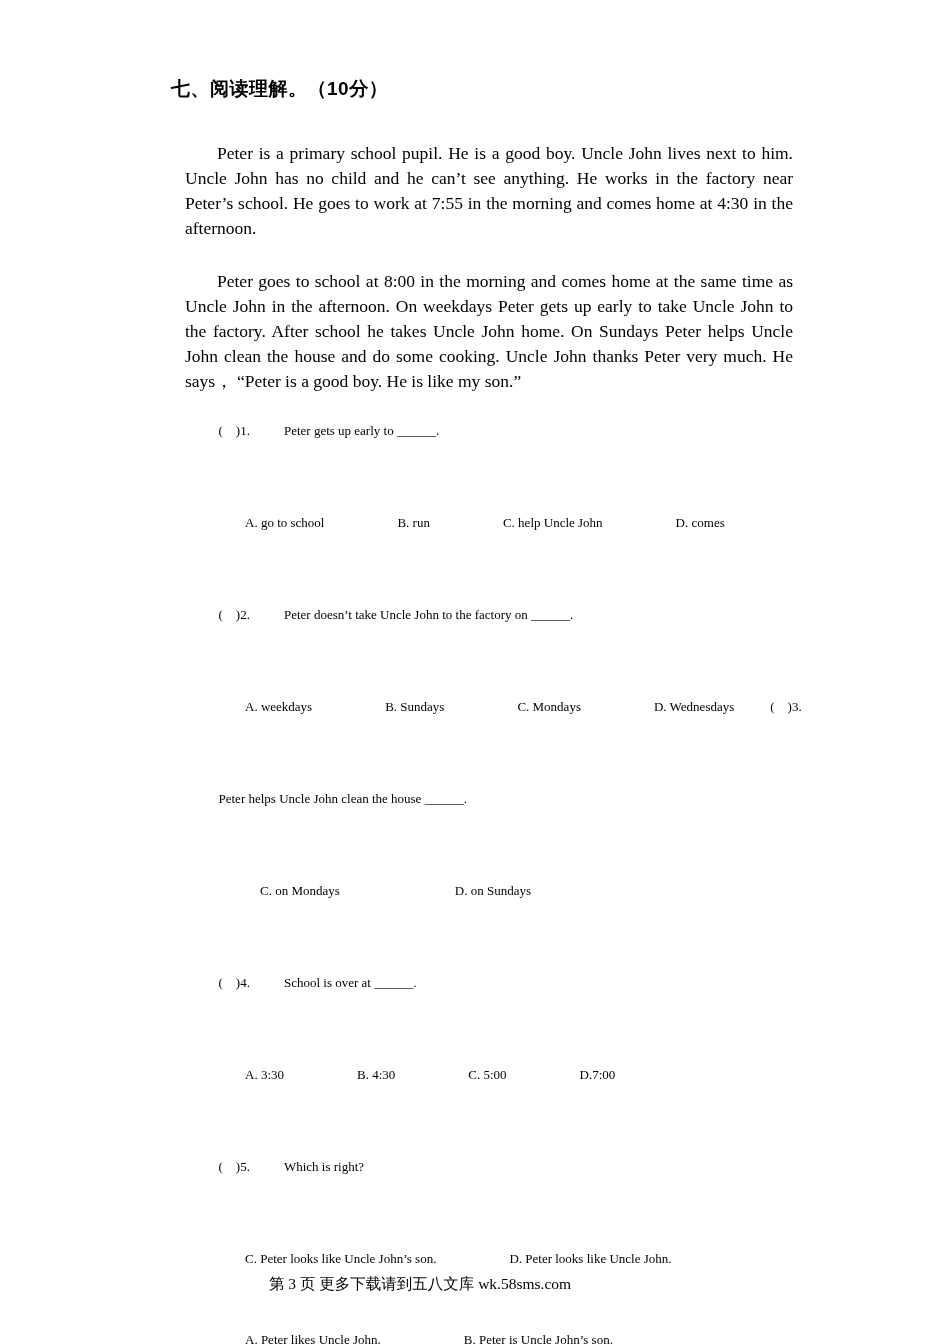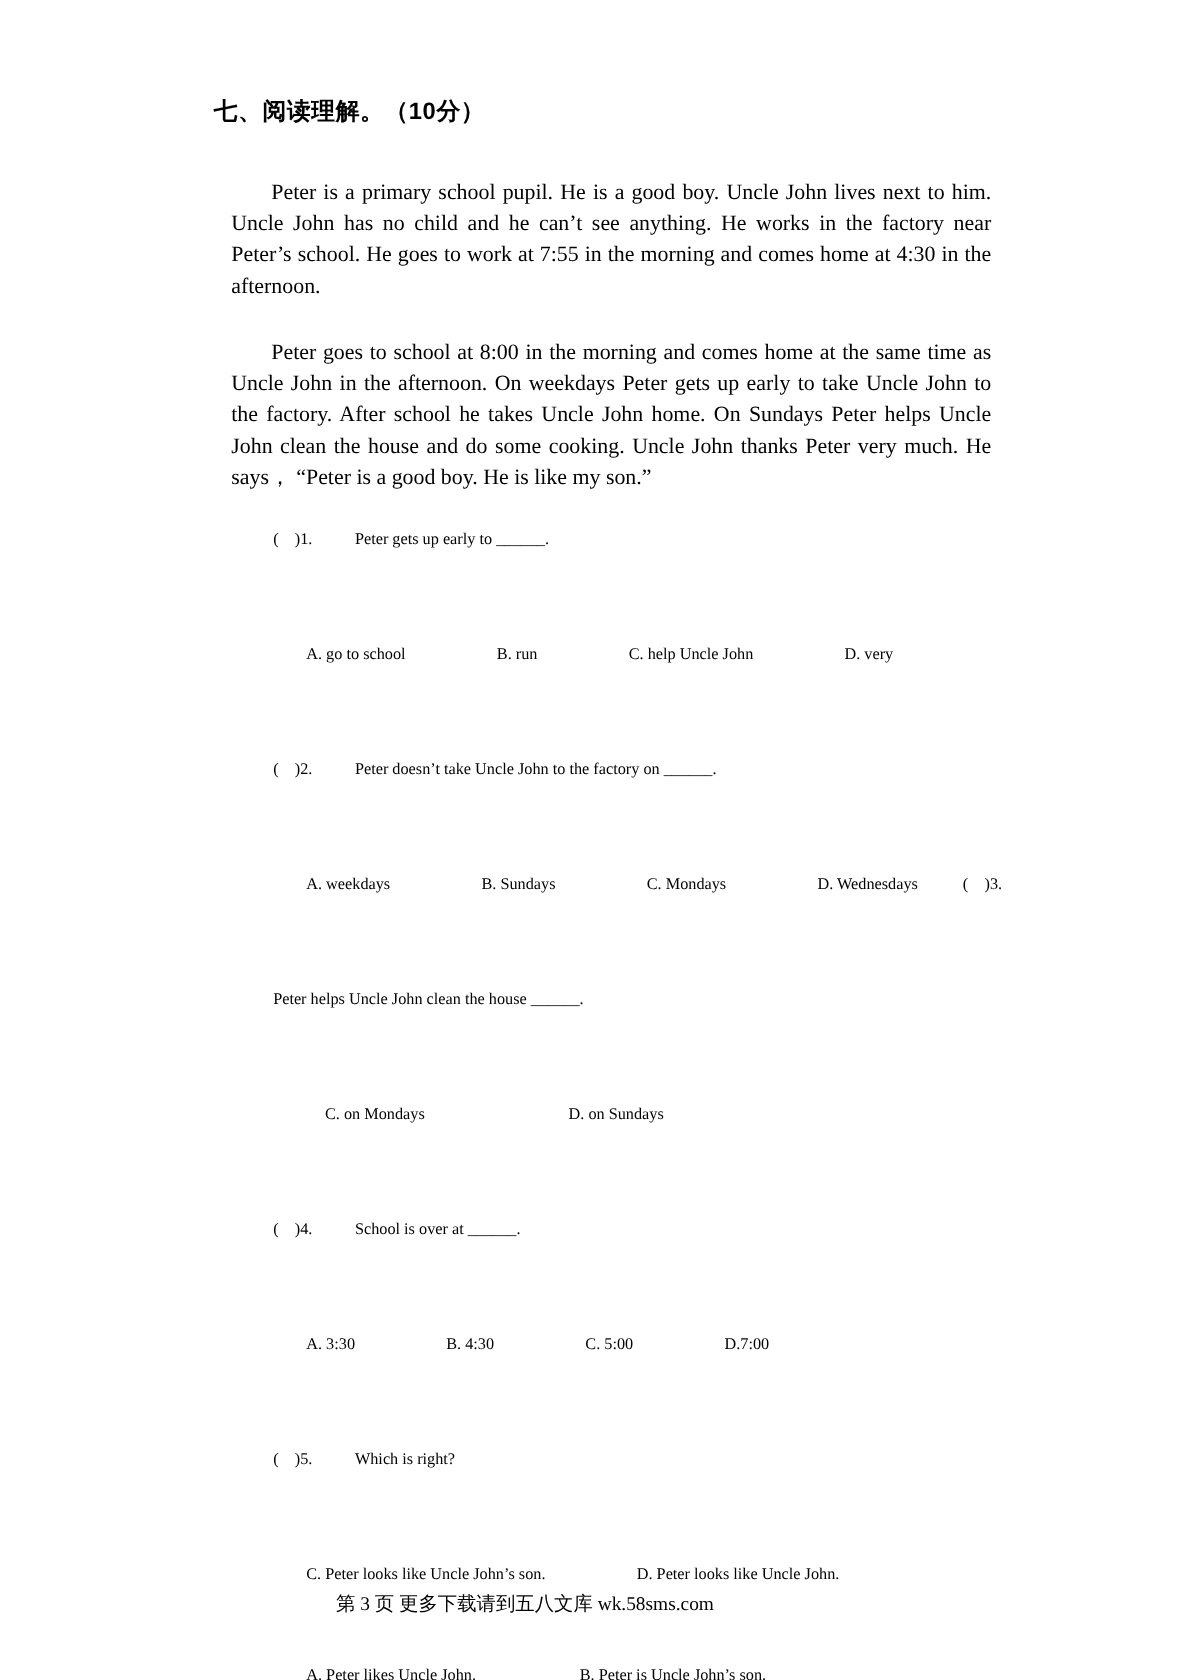--- a/index.html
+++ b/index.html
@@ -68,21 +68,21 @@
     <p>Peter is a primary school pupil. He is a good boy. Uncle John lives next to him. Uncle John has no child and he can’t see anything. He works in the factory near Peter’s school. He goes to work at 7:55 in the morning and comes home at 4:30 in the afternoon.</p>
     <p>Peter goes to school at 8:00 in the morning and comes home at the same time as Uncle John in the afternoon. On weekdays Peter gets up early to take Uncle John to the factory. After school he takes Uncle John home. On Sundays Peter helps Uncle John clean the house and do some cooking. Uncle John thanks Peter very much. He says， “Peter is a good boy. He is like my son.”</p>
   </div>
 
   <div class="questions">
 
     <div class="q-line">
       <span class="q-prefix">(    )1.</span><span>Peter gets up early to ______.</span>
     </div>
     <div class="opt-row ind-a">
-      <span class="opt mr45">A. go to school</span><span class="opt mr45">B. run</span><span class="opt mr45">C. help Uncle John</span><span class="opt">D. very</span>
+      <span class="opt mr45">A. go to school</span><span class="opt mr45">B. run</span><span class="opt mr45">C. help Uncle John</span><span class="opt">D. comes</span>
     </div>
 
     <div class="q-line">
       <span class="q-prefix">(    )2.</span><span>Peter doesn’t take Uncle John to the factory on ______.</span>
     </div>
     <div class="opt-row ind-a">
       <span class="opt mr45">A. weekdays</span><span class="opt mr45">B. Sundays</span><span class="opt mr45">C. Mondays</span><span class="opt mr8">D. Wednesdays</span><span class="q-line opt">(    )3.</span>
     </div>
 
     <div class="q-line">

